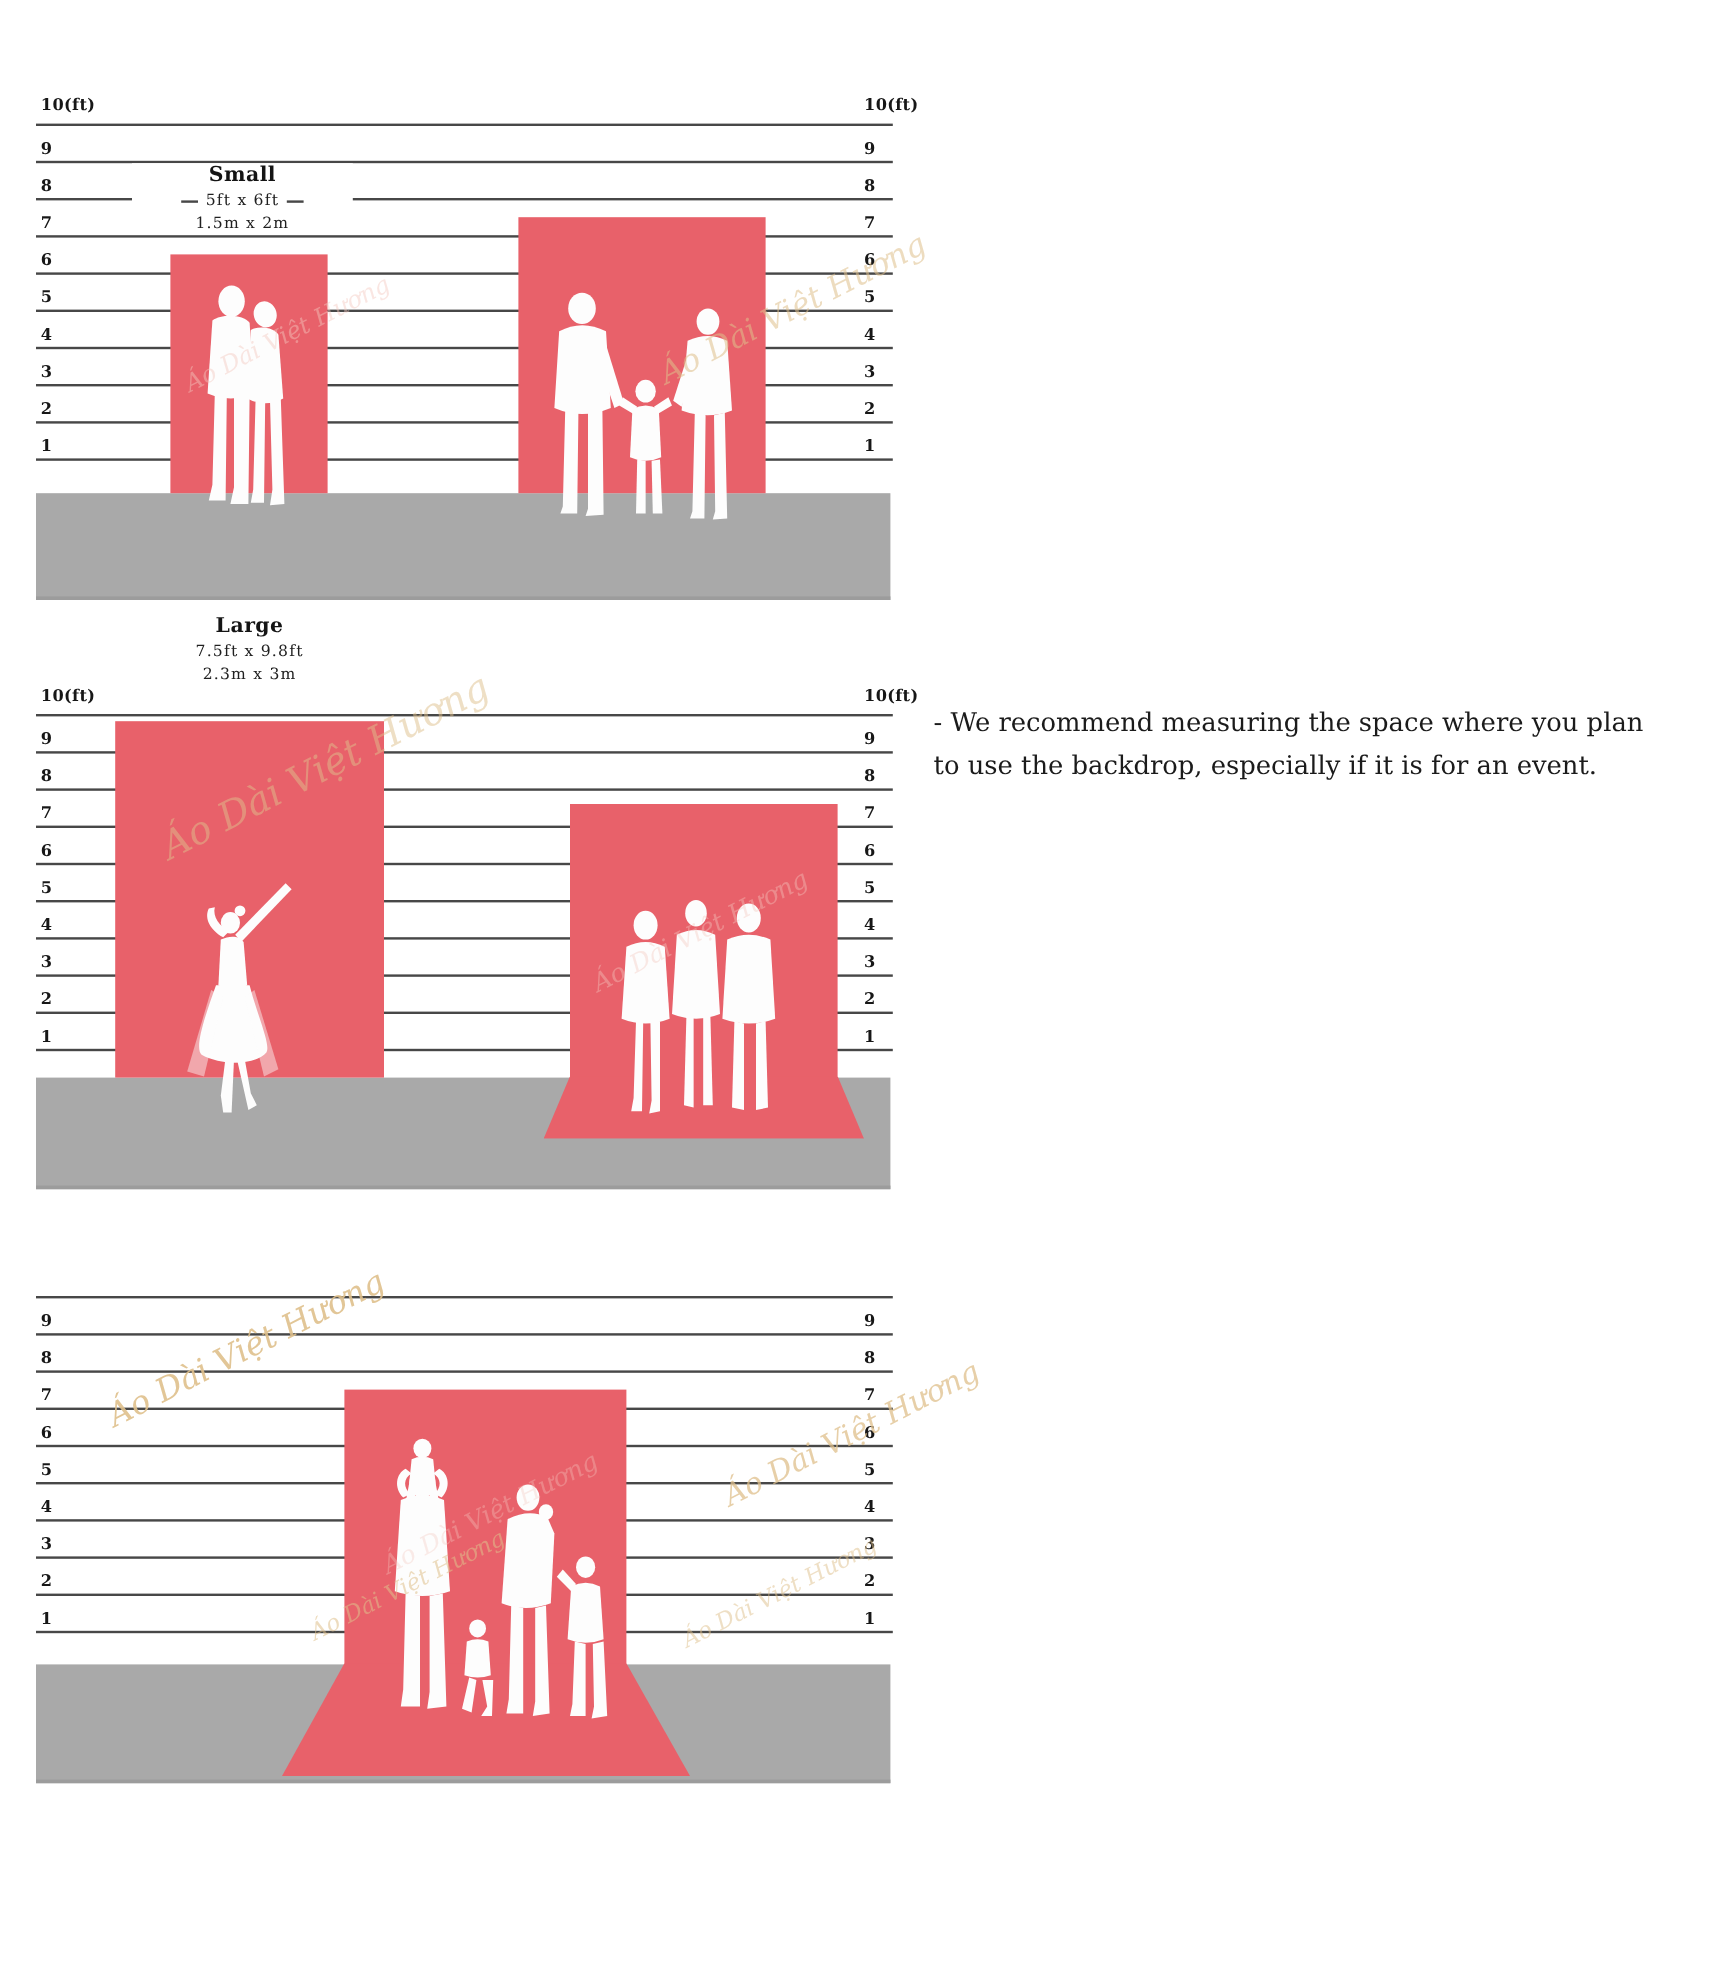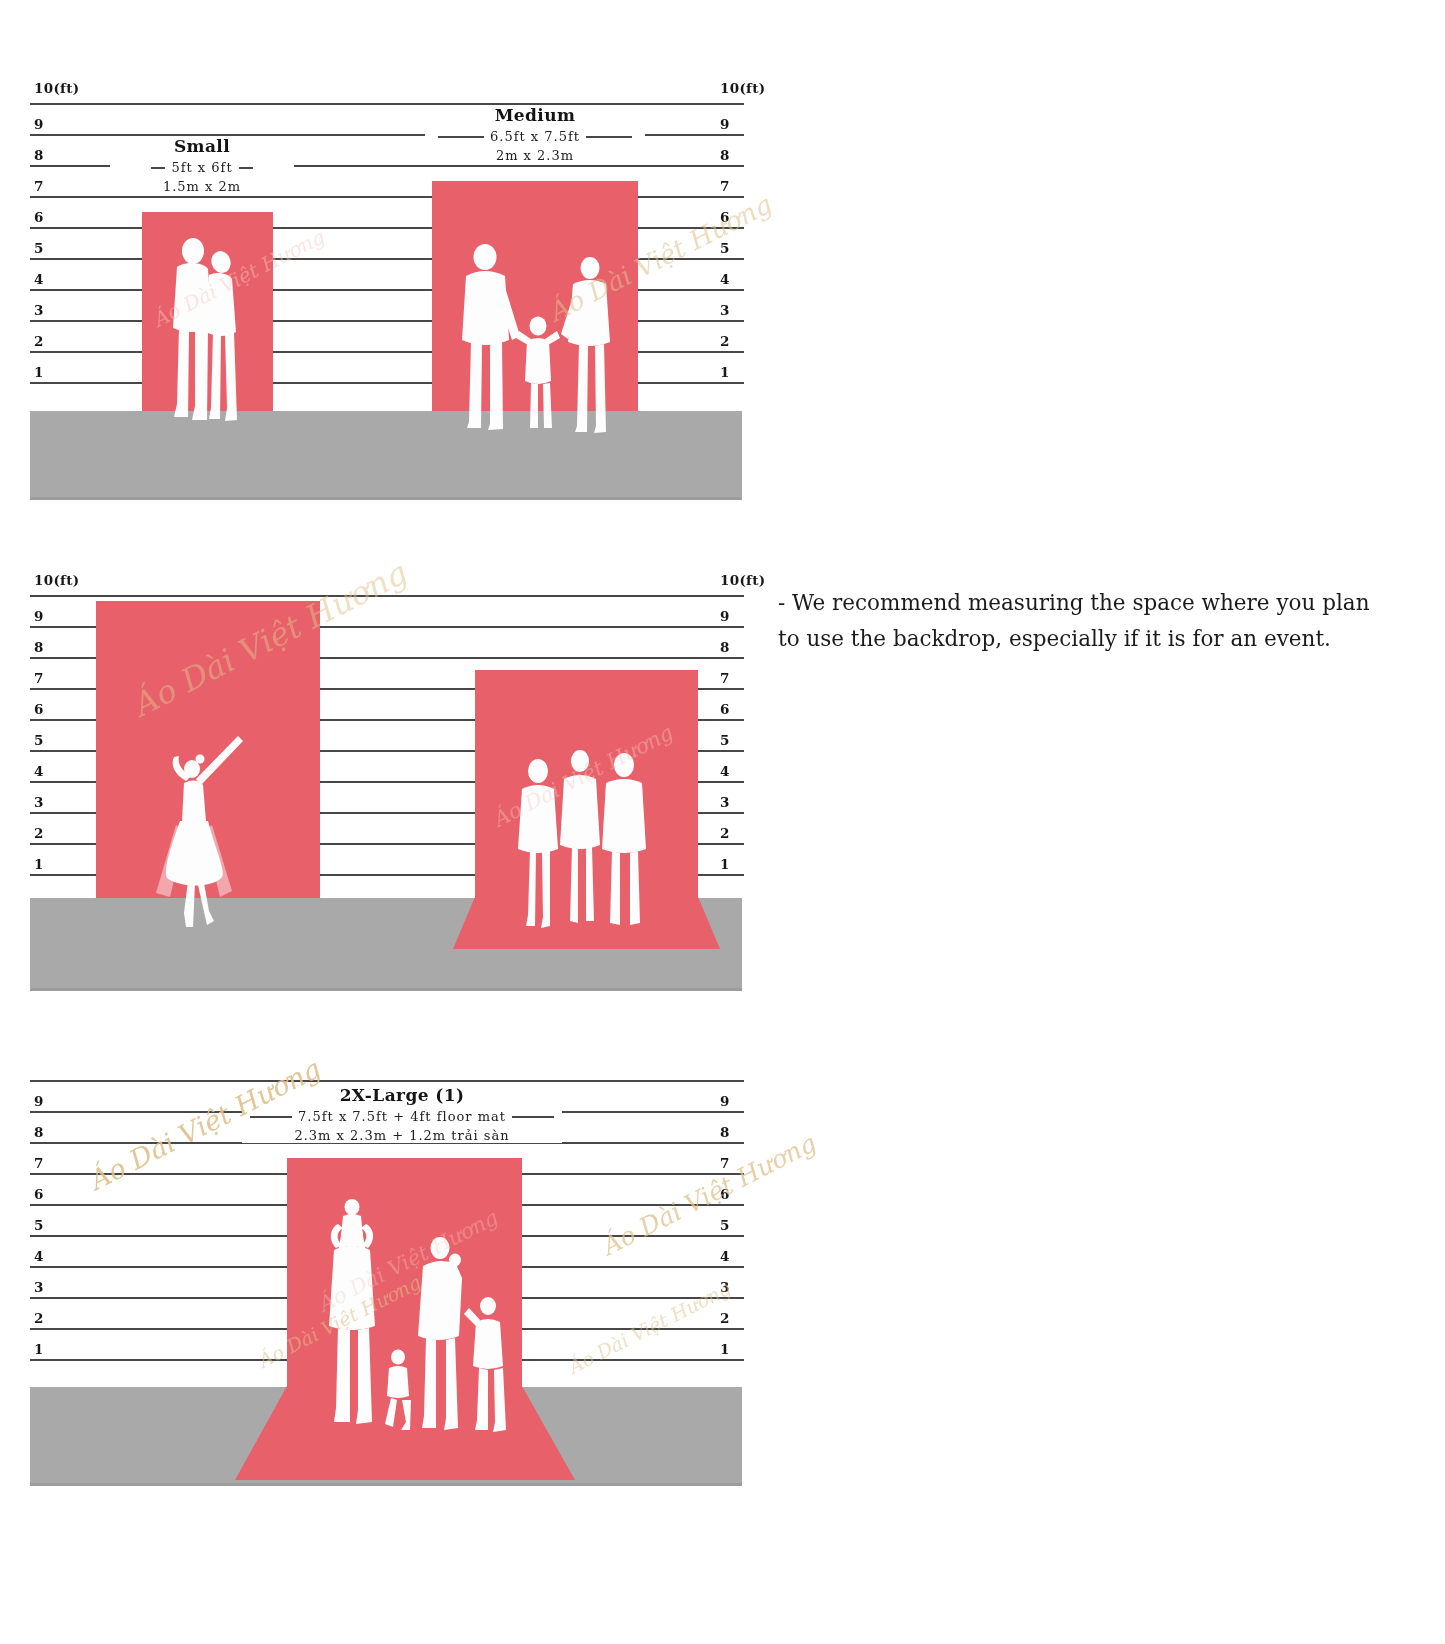--- a/index.html
+++ b/index.html
@@ -111,29 +111,20 @@
   <div class="bdt" style="left:110px;top:136px;width:184px">
     <div class="bdt-name">Small</div>
     <div class="bdt-ft">
       <span class="dash" style="width:14px"></span>
       <span>5ft x 6ft</span>
       <span class="dash" style="width:14px"></span>
     </div>
     <div class="bdt-m">1.5m x 2m</div>
   </div>
 
-  <div class="bdt" style="left:425px;top:105px;width:220px">
-    <div class="bdt-name">Medium</div>
-    <div class="bdt-ft">
-      <span class="dash" style="width:46px"></span>
-      <span>6.5ft x 7.5ft</span>
-      <span class="dash" style="width:46px"></span>
-    </div>
-    <div class="bdt-m">2m x 2.3m</div>
-  </div>
 
   <div class="ruler" style="top:595px">
       <div class="rline" style="top: 0px;"></div>
       <span class="num l" style="top: -23px;">10(ft)</span>
       <span class="num r" style="top: -23px;">10(ft)</span>
       <div class="rline" style="top: 31px;"></div>
       <span class="num l" style="top: 13px;">9</span>
       <span class="num r" style="top: 13px;">9</span>
       <div class="rline" style="top: 62px;"></div>
       <span class="num l" style="top: 44px;">8</span>
@@ -187,20 +178,29 @@
     <ellipse cx="72" cy="16" rx="9" ry="11"></ellipse>
     <path d="M56,34 Q72,26 88,34 L92,100 Q72,108 52,100 Z"></path>
     <path d="M64,102 L62,176 L70,178 L70,102 Z"></path>
     <path d="M78,102 L78,176 L86,176 L84,102 Z"></path>
     <ellipse cx="116" cy="20" rx="10" ry="12"></ellipse>
     <path d="M98,38 Q116,30 134,38 L138,104 Q116,112 94,104 Z"></path>
     <path d="M104,106 L102,178 L112,180 L112,108 Z"></path>
     <path d="M122,108 L122,180 L132,178 L130,106 Z"></path>
   </svg>
 
+  <div class="bdt no-dash" style="left:108px;top:512px;width:200px">
+    <div class="bdt-name">Large</div>
+    <div class="bdt-ft">
+
+      <span>7.5ft x 9.8ft</span>
+
+    </div>
+    <div class="bdt-m">2.3m x 3m</div>
+  </div>
 
 
   <div class="ruler" style="top:1080px">
       <div class="rline" style="top: 0px;"></div>
       <div class="rline" style="top: 31px;"></div>
       <span class="num l" style="top: 13px;">9</span>
       <span class="num r" style="top: 13px;">9</span>
       <div class="rline" style="top: 62px;"></div>
       <span class="num l" style="top: 44px;">8</span>
       <span class="num r" style="top: 44px;">8</span>
@@ -251,29 +251,20 @@
     <path d="M125,72 Q142,63 158,70 L164,84 L161,142 Q140,150 120,142 Z"></path>
     <path d="M128,144 L126,222 L124,234 L138,234 L138,146 Z"></path>
     <path d="M148,146 L148,224 L146,236 L160,234 L157,144 Z"></path>
     <ellipse cx="190" cy="112" rx="8" ry="9"></ellipse>
     <path d="M178,128 Q190,122 202,128 L205,172 Q190,178 175,172 Z"></path>
     <path d="M178,132 L166,120 L171,114 L182,126 Z"></path>
     <path d="M181,174 L179,226 L177,236 L190,236 L190,176 Z"></path>
     <path d="M196,176 L197,228 L195,238 L208,236 L205,174 Z"></path>
   </svg>
 
-  <div class="bdt" style="left:242px;top:1085px;width:320px">
-    <div class="bdt-name">2X-Large (1)</div>
-    <div class="bdt-ft">
-      <span class="dash" style="width:42px"></span>
-      <span>7.5ft x 7.5ft + 4ft floor mat</span>
-      <span class="dash" style="width:42px"></span>
-    </div>
-    <div class="bdt-m">2.3m x 2.3m + 1.2m trải sàn</div>
-  </div>
 
   <aside class="guide">
     <p>- We recommend measuring the space where you plan to use the backdrop, especially if it is for an event.</p>
   </aside>
 
   <div class="wm wm-onred" style="left:150px;top:310px;font-size:20px;opacity:.45">Áo Dài Việt Hương</div>
   <div class="wm" style="left:545px;top:300px;font-size:26px;opacity:.55">Áo Dài Việt Hương</div>
   <div class="wm" style="left:128px;top:690px;font-size:32px;opacity:.5">Áo Dài Việt Hương</div>
   <div class="wm wm-onred" style="left:490px;top:810px;font-size:21px;opacity:.4">Áo Dài Việt Hương</div>
   <div class="wm" style="left:85px;top:1168px;font-size:27px;opacity:.9">Áo Dài Việt Hương</div>

